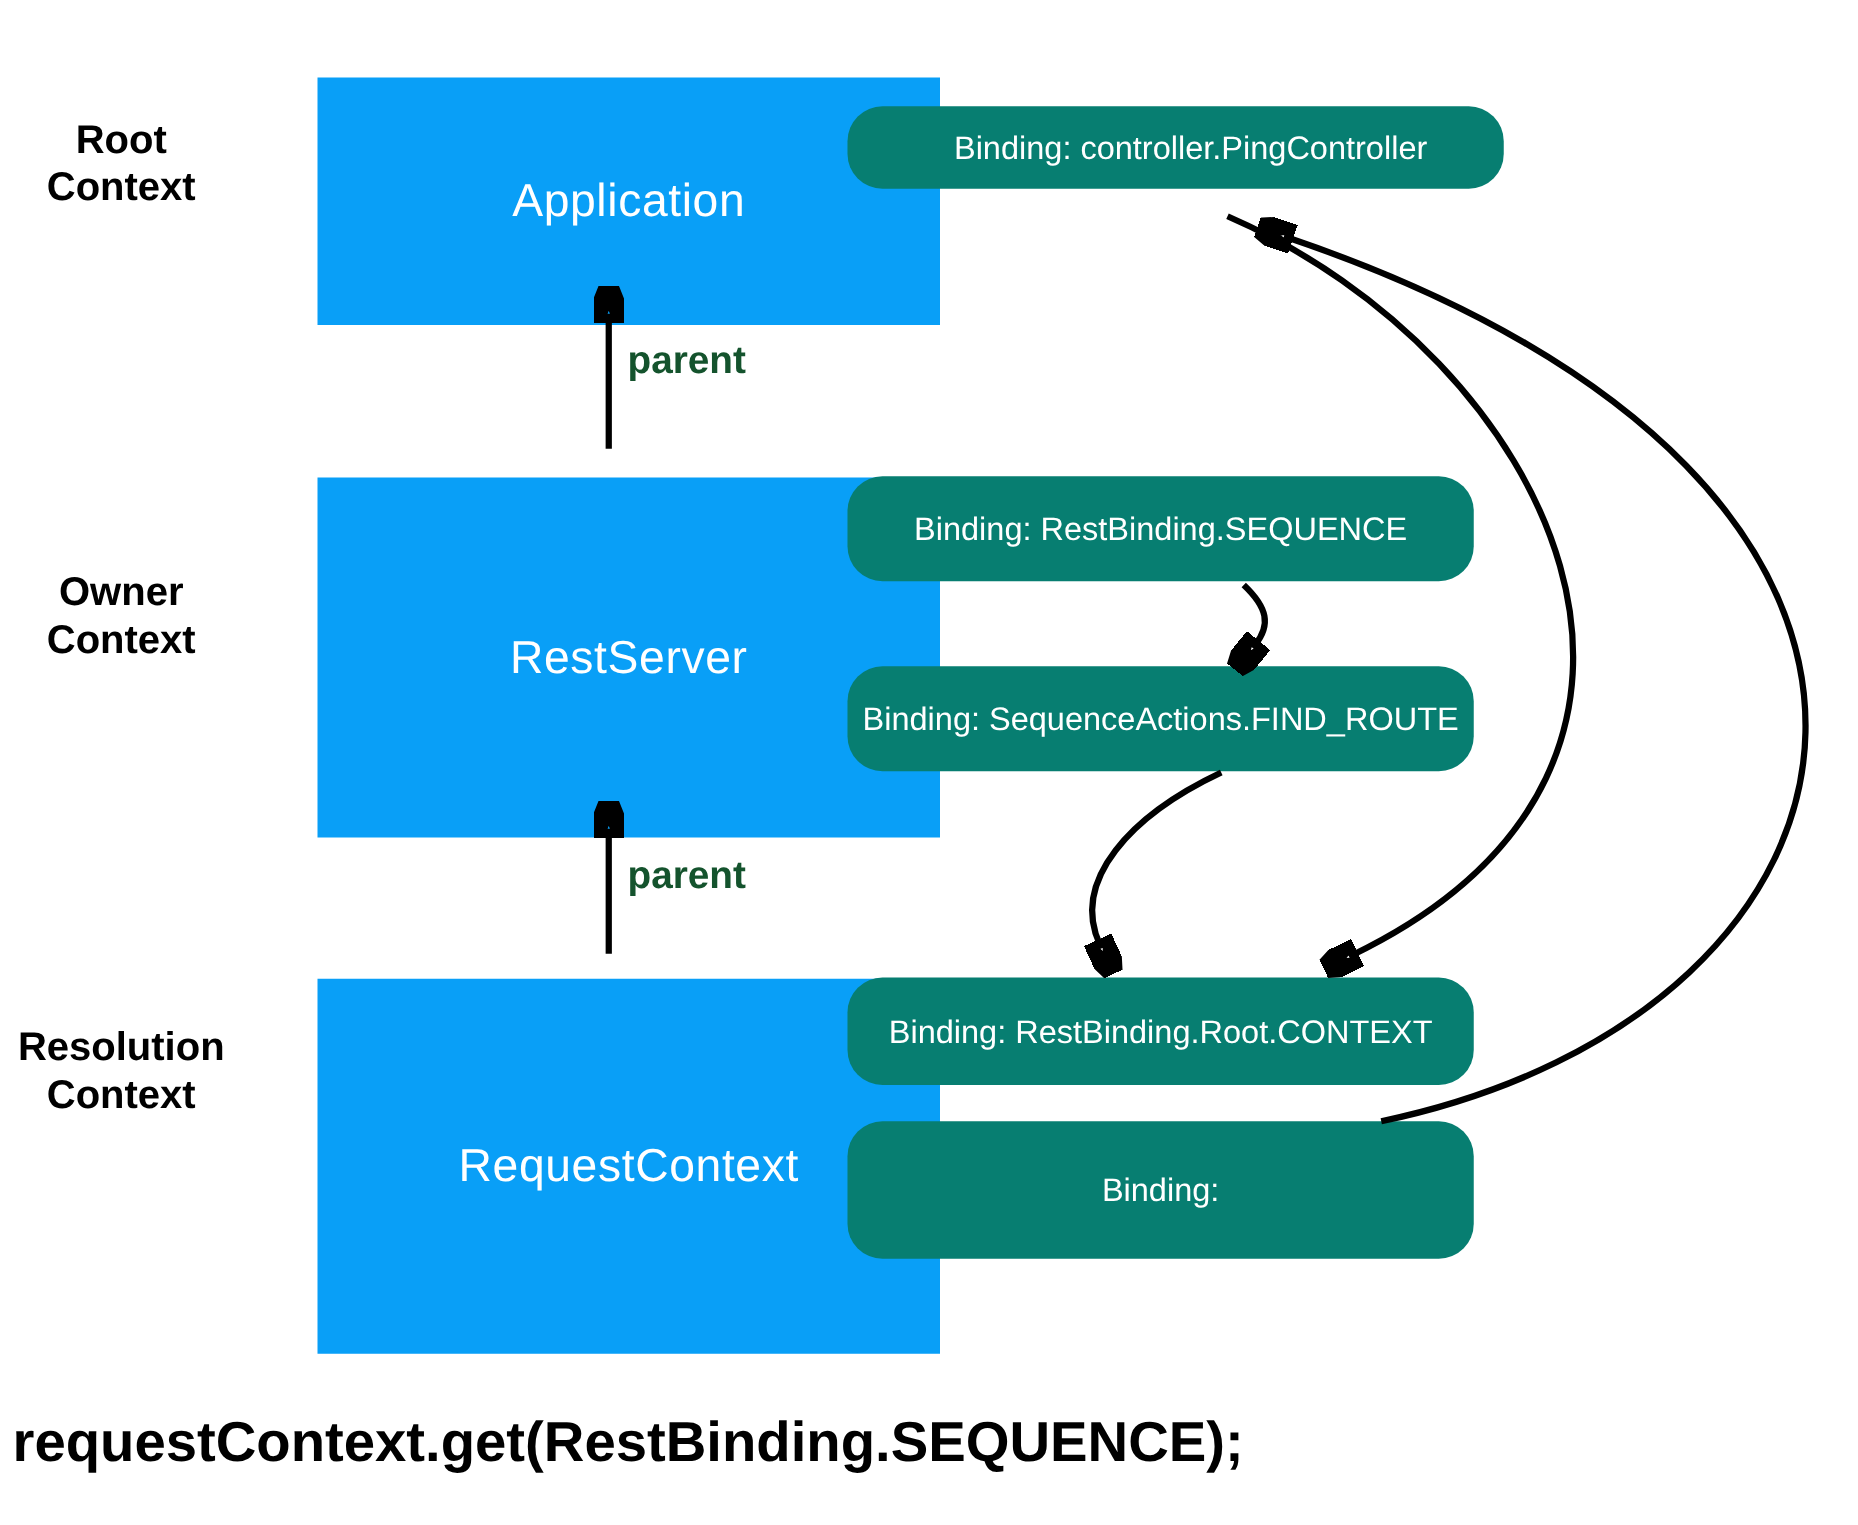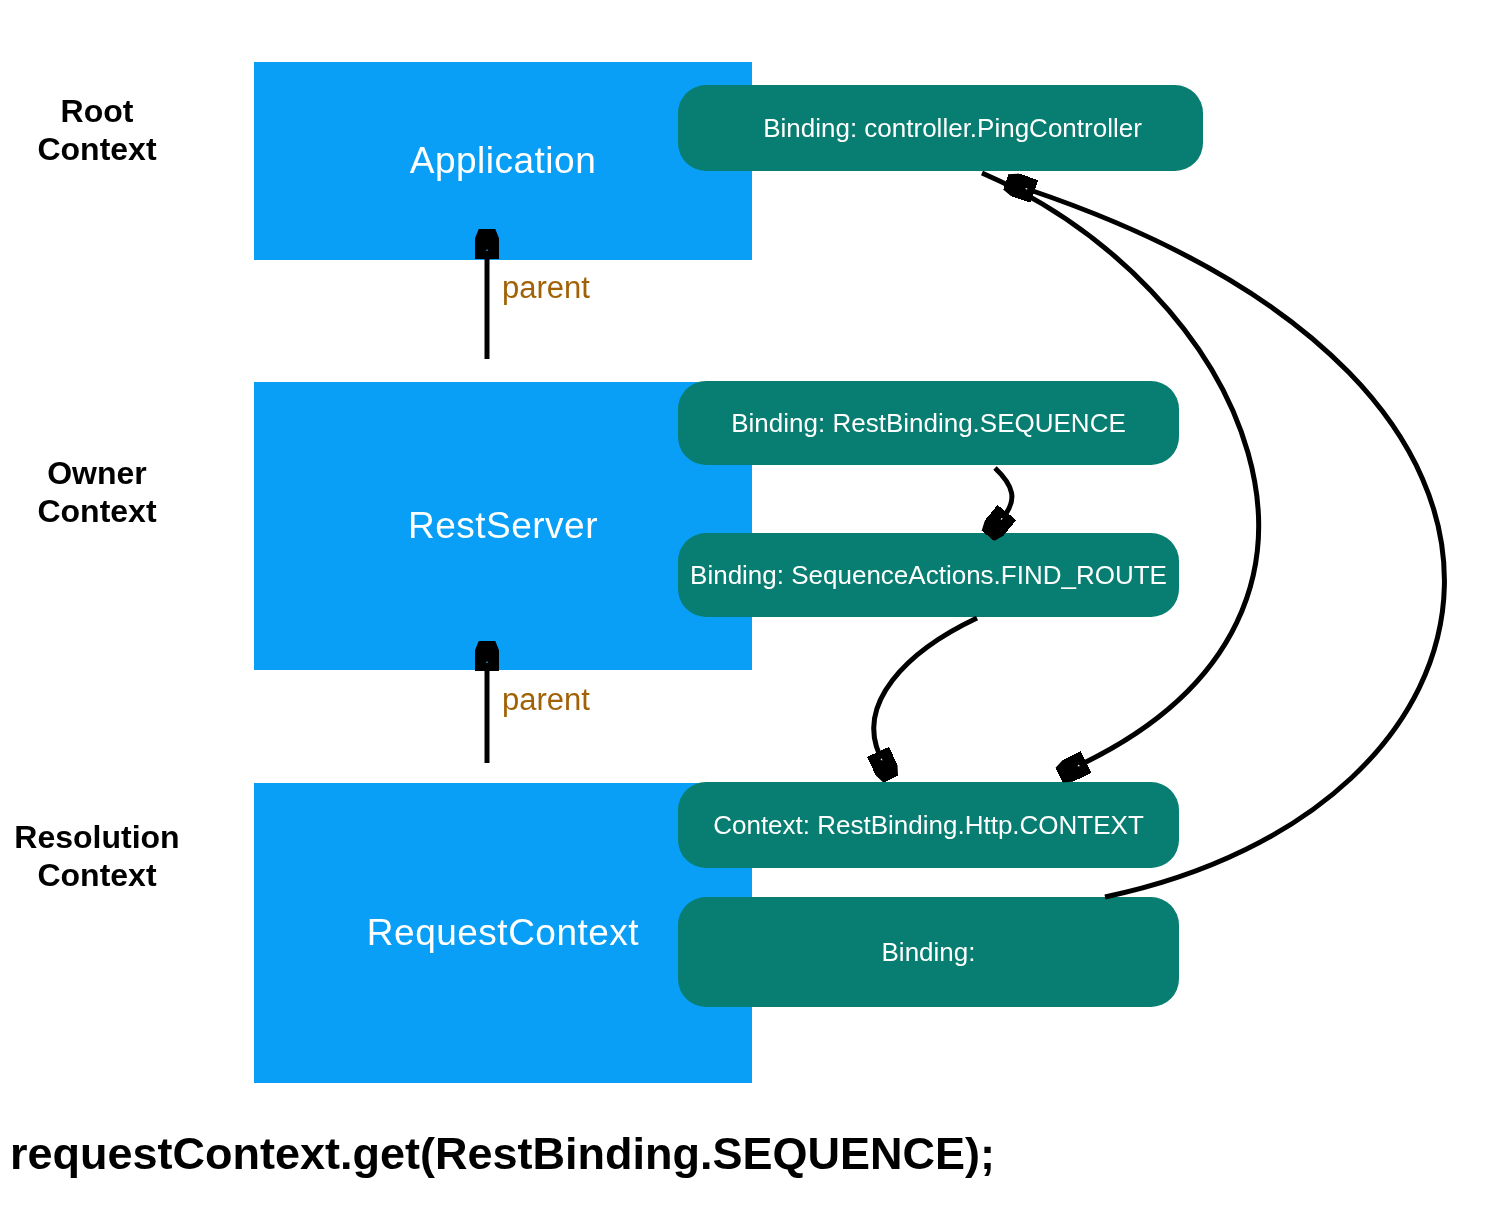--- a/index.html
+++ b/index.html
@@ -38,22 +38,22 @@
     display:flex; flex-direction:column;
     align-items:center; justify-content:center;
     font-size:26px;
     line-height:33px;
     text-align:center;
     z-index:2;
   }
   .parent-label {
     position:absolute;
     left:502px;
-    color:#a16207;
-    font-weight:normal;
+    color:#14532d;
+    font-weight:bold;
     font-size:31px;
     z-index:3;
   }
   .code-line {
     position:absolute;
     left:10px; top:1128px;
     font-family:Liberation Sans, sans-serif;
     font-weight:bold;
     font-size:45px;
     color:#000;
@@ -96,31 +96,31 @@
   <div class="ctx-box" style="top:350px; height:288px;">
     <span>RestServer</span>
   </div>
   <div class="ctx-box" style="top:751px; height:300px;">
     <span>RequestContext</span>
   </div>
 
   <div class="parent-label" style="top:270px;">parent</div>
   <div class="parent-label" style="top:682px;">parent</div>
 
-  <div class="pill" style="top:85px; height:86px;padding-left:24px;">
+  <div class="pill" style="top:85px; height:66px;padding-left:24px;">
     <div>Binding: controller.PingController</div>
   </div>
   <div class="pill" style="top:381px; height:84px;">
     <div>Binding: RestBinding.SEQUENCE</div>
   </div>
   <div class="pill" style="top:533px; height:84px;">
     <div>Binding: SequenceActions.FIND_ROUTE</div>
   </div>
   <div class="pill" style="top:782px; height:86px;">
-    <div>Context: RestBinding.Http.CONTEXT</div>
+    <div>Binding: RestBinding.Root.CONTEXT</div>
   </div>
   <div class="pill" style="top:897px; height:110px;">
     <div>Binding:</div>
   </div>
 
   <svg class="arrows" viewBox="0 0 1486 1220">
     <defs>
       <marker id="ah" viewBox="0 0 10 8" refX="1.5" refY="4" markerWidth="30" markerHeight="24" markerUnits="userSpaceOnUse" orient="auto">
         <path d="M0,0 L10,4 L0,8 Z" fill="#000000" stroke="none"></path>
       </marker>

